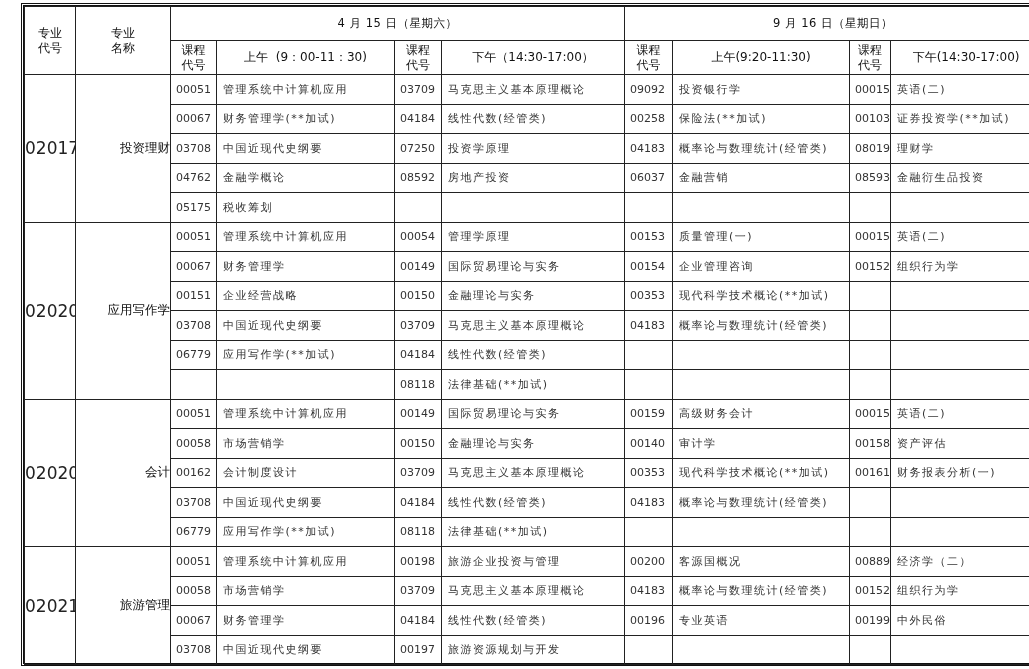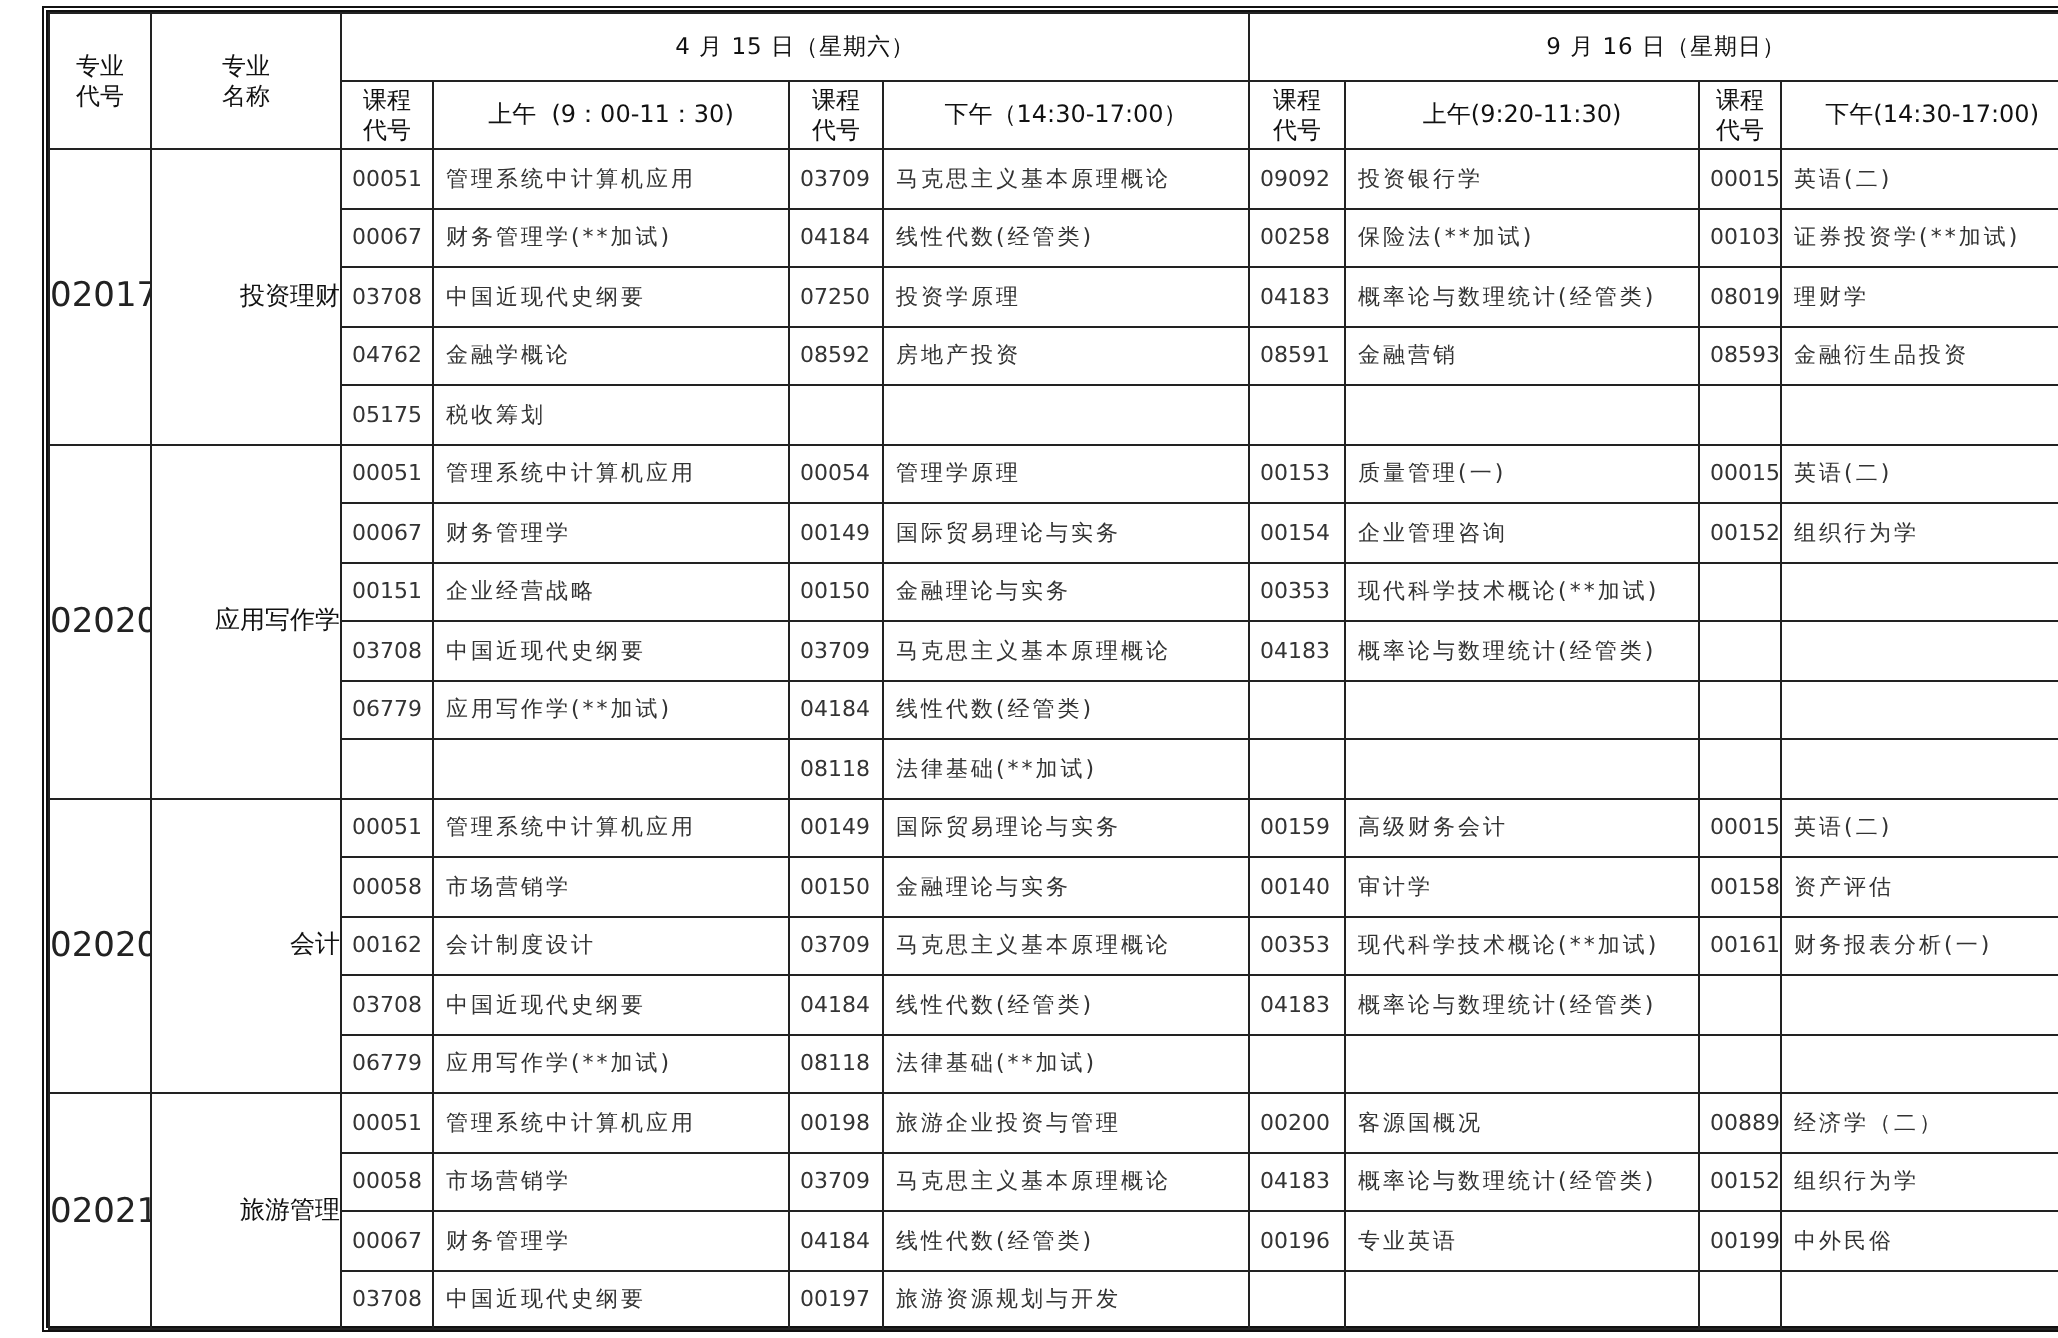--- a/index.html
+++ b/index.html
@@ -92,21 +92,21 @@
           <td class="code">04183</td>
           <td class="name">概率论与数理统计(经管类)</td>
           <td class="code">08019</td>
           <td class="name">理财学</td>
         </tr>
         <tr class="row">
           <td class="code">04762</td>
           <td class="name">金融学概论</td>
           <td class="code">08592</td>
           <td class="name">房地产投资</td>
-          <td class="code">08591</td>
+          <td class="code">06037</td>
           <td class="name">金融营销</td>
           <td class="code">08593</td>
           <td class="name">金融衍生品投资</td>
         </tr>
         <tr class="row">
           <td class="code">05175</td>
           <td class="name">税收筹划</td>
           <td class="code"></td>
           <td class="name"></td>
           <td class="code"></td>

